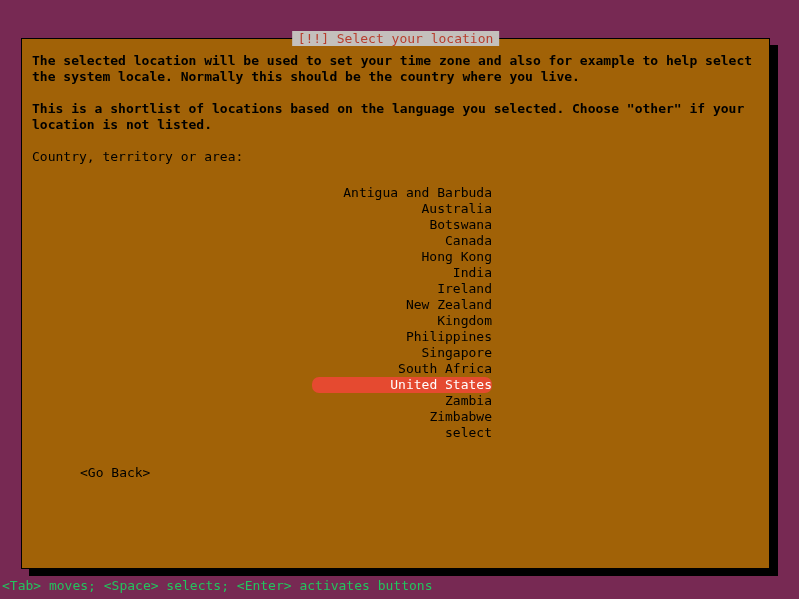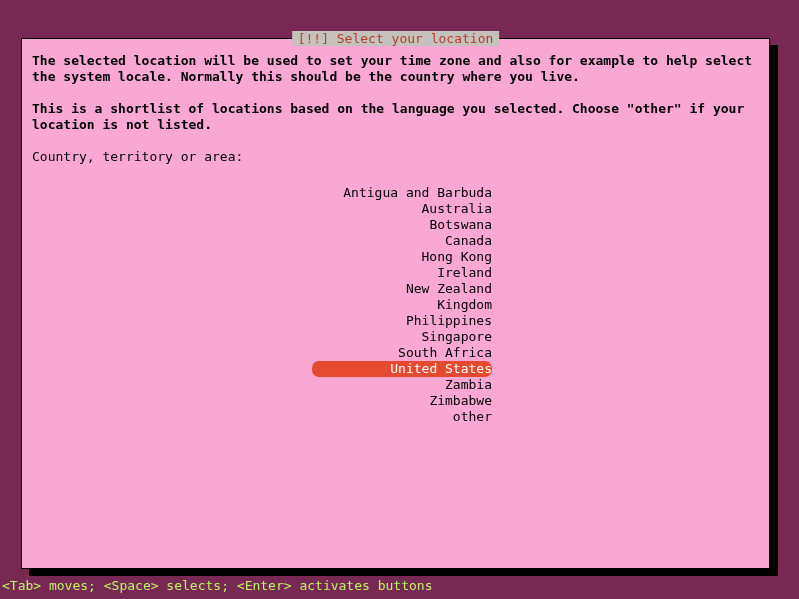--- a/index.html
+++ b/index.html
@@ -23,21 +23,21 @@
       width: 749px;
       height: 531px;
       background: #000;
     }
     .dialog {
       position: absolute;
       left: 21px;
       top: 38px;
       width: 749px;
       height: 531px;
-      background: #f9a8d4;
+      background: #a16207;
       border: 1px solid #000;
     }
     .dialog-title {
       position: absolute;
       top: -8px;
       left: 50%;
       transform: translateX(-50%);
       background: #c4c0bc;
       color: #b83e2e;
       padding: 0 6px;
@@ -72,48 +72,50 @@
       border-radius: 7px;
     }
     .go-back {
       margin-top: 24px;
       margin-left: 48px;
     }
     .help-bar {
       position: absolute;
       left: 2px;
       bottom: 6px;
-      color: #bef264;
+      color: #22c55e;
       white-space: pre;
     }
   </style>
 </head>
 <body>
 
 <div class="dialog-shadow"></div>
 
 <div class="dialog">
   <div class="dialog-title">[!!] Select your location</div>
   <div class="dialog-content">
     <div class="para">The selected location will be used to set your time zone and also for example to help select the system locale. Normally this should be the country where you live.</div>
     <div class="para">This is a shortlist of locations based on the language you selected. Choose "other" if your location is not listed.</div>
     <div class="prompt">Country, territory or area:</div>
     <div class="list-area" id="location-list">
         <div class="list-item">Antigua and Barbuda</div>
         <div class="list-item">Australia</div>
         <div class="list-item">Botswana</div>
         <div class="list-item">Canada</div>
         <div class="list-item">Hong Kong</div>
+        <div class="list-item">India</div>
         <div class="list-item">Ireland</div>
         <div class="list-item">New Zealand</div>
         <div class="list-item">Kingdom</div>
         <div class="list-item">Philippines</div>
         <div class="list-item">Singapore</div>
         <div class="list-item">South Africa</div>
         <div class="list-item selected">United States</div>
         <div class="list-item">Zambia</div>
         <div class="list-item">Zimbabwe</div>
-        <div class="list-item">other</div>
+        <div class="list-item">select</div>
       </div>
+    <div class="go-back">&lt;Go Back&gt;</div>
   </div>
 </div>
 
 <div class="help-bar">&lt;Tab&gt; moves; &lt;Space&gt; selects; &lt;Enter&gt; activates buttons</div>
 
 </body></html>

